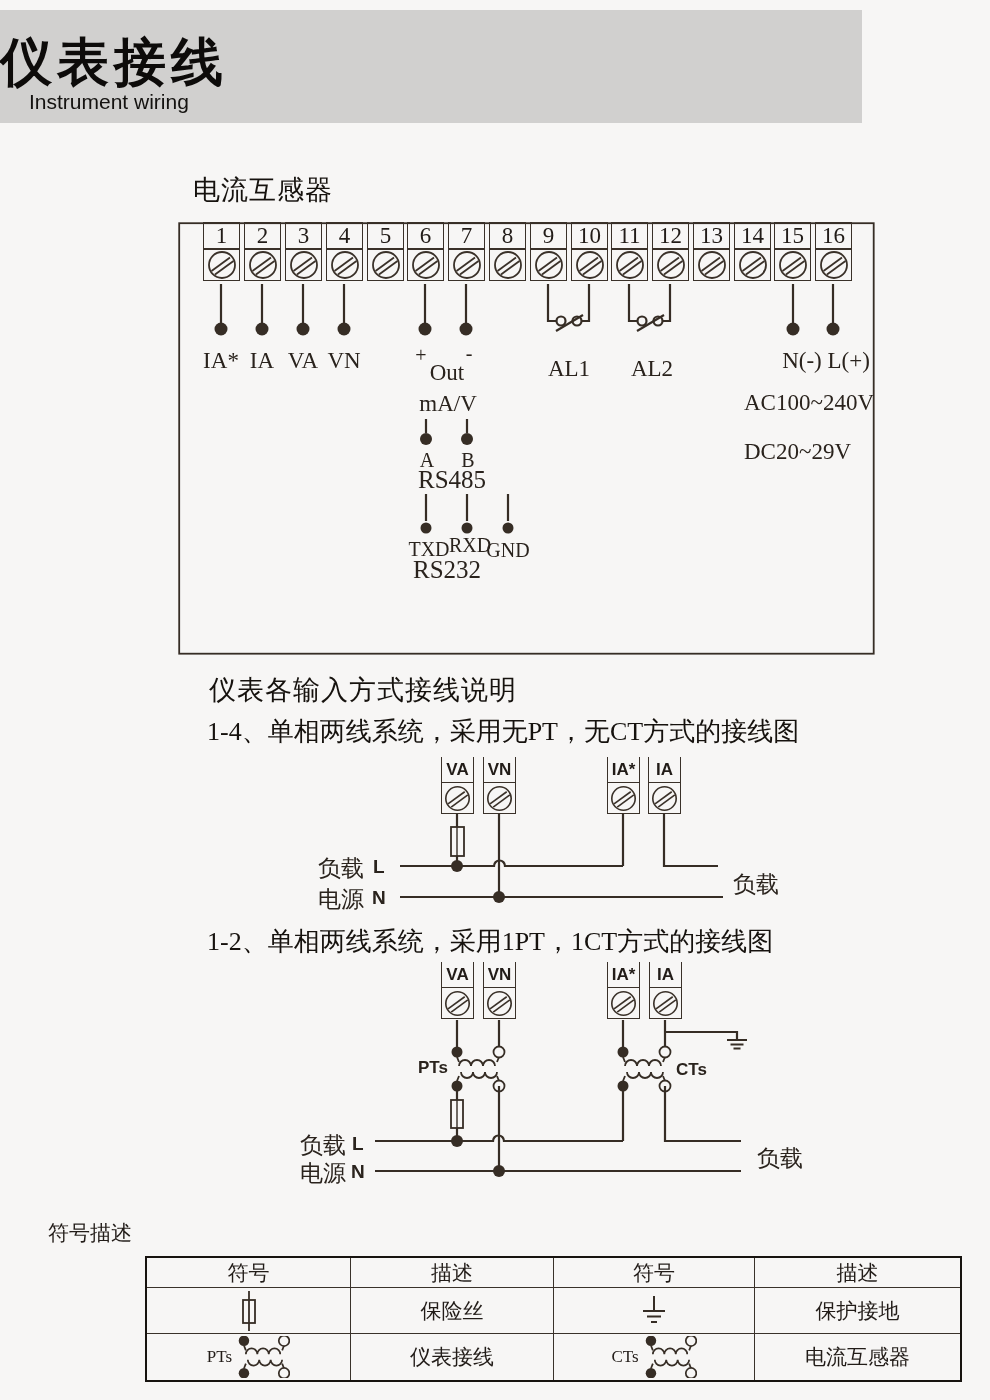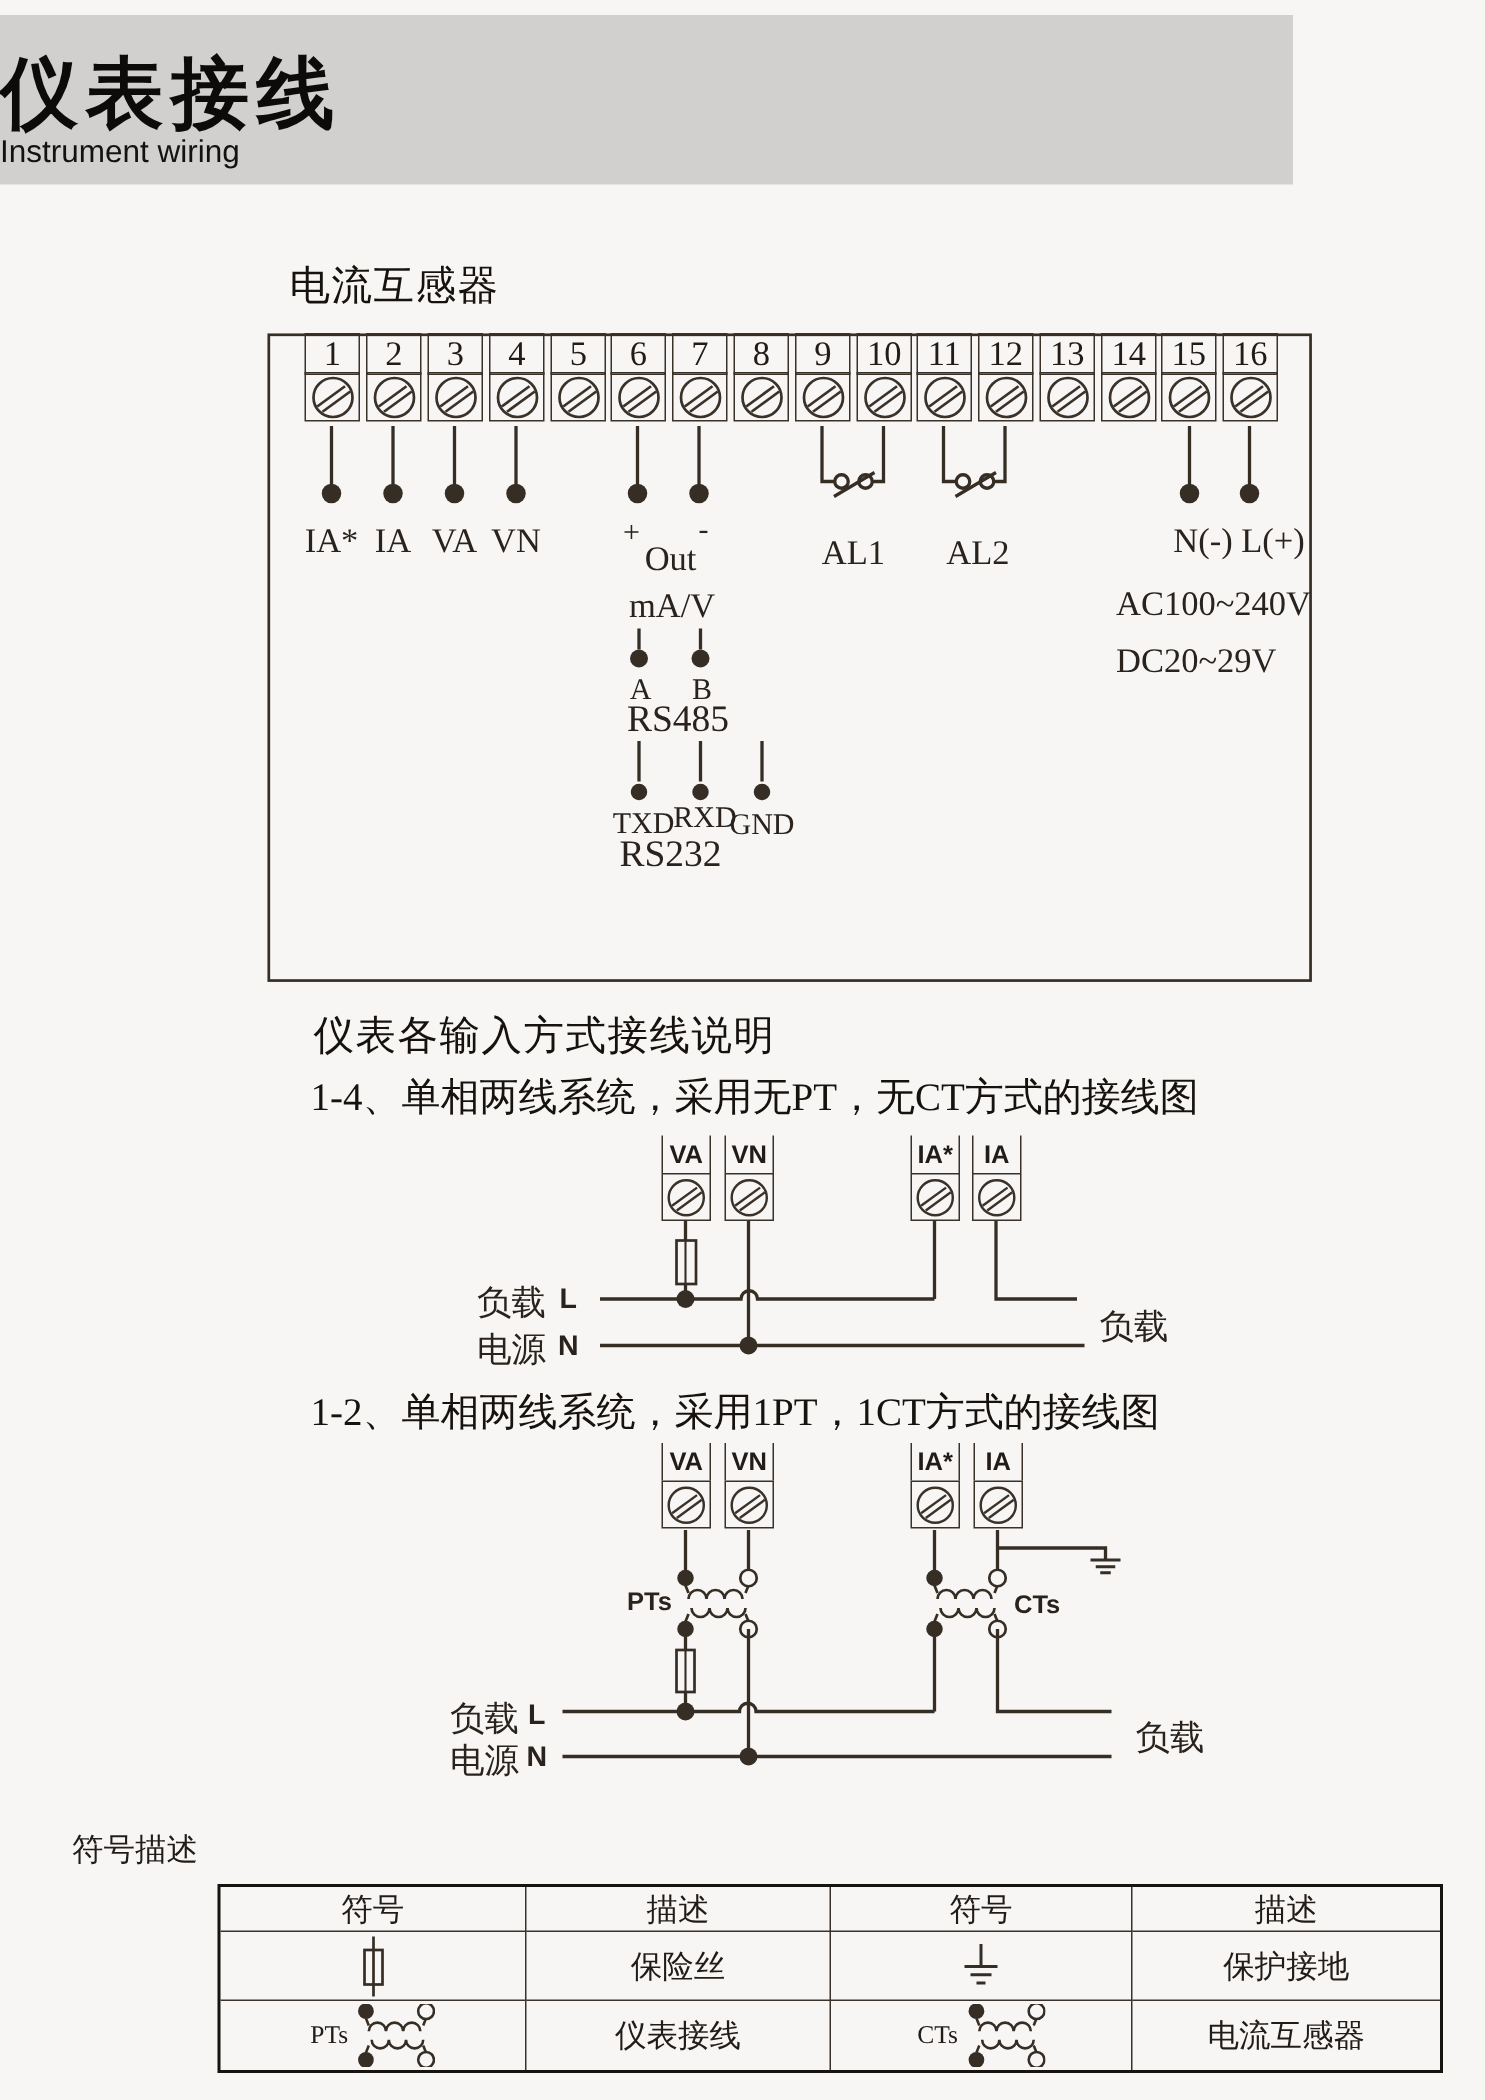--- a/index.html
+++ b/index.html
@@ -3,21 +3,21 @@
 <meta charset="utf-8">
 <style>
   html,body{margin:0;padding:0;}
   .page{position:relative;width:990px;height:1400px;background:#f7f6f5;color:#221c18;overflow:hidden;
         font-family:"Liberation Serif","DejaVu Serif",serif;}
   .abs{position:absolute;white-space:nowrap;}
   .banner{position:absolute;left:0;top:10px;width:862px;height:113px;background:#d1d0cf;text-align:left;}
   .banner .t1{position:absolute;left:0;top:18px;width:100%;font-size:52px;font-weight:bold;letter-spacing:5px;
               color:#0d0b0a;font-family:"Liberation Sans","DejaVu Sans",sans-serif;}
   .banner .t2{position:absolute;left:0;top:80px;width:100%;font-size:21px;color:#141210;
-              font-family:"Liberation Sans","DejaVu Sans",sans-serif;}
+              font-family:"Liberation Sans","DejaVu Sans",sans-serif;padding-left:29px;}
   .h1{font-size:27px;letter-spacing:1px;color:#16120e;}
   .h2{font-size:26px;color:#16120e;}
   
   .tcell{position:absolute;width:37px;}
   .tnum{height:26px;border:1.7px solid #3a3129;display:flex;align-items:center;justify-content:center;
         font-size:23px;}
   .tscrew{height:31px;border:1.7px solid #3a3129;margin-top:-1.7px;display:flex;align-items:center;justify-content:center;}
   
   .scell{position:absolute;width:33px;}
   .slabel{height:25px;border-left:1.8px solid #3a3129;border-right:1.8px solid #3a3129;
@@ -249,21 +249,21 @@
   <span class="abs lbl ctr" style="left:303px;top:348px">VA</span>
   <span class="abs lbl ctr" style="left:344px;top:348px">VN</span>
   <span class="abs lbl-s ctr" style="left:421px;top:344px">+</span>
   <span class="abs lbl-s ctr" style="left:469px;top:342px">-</span>
   <span class="abs lbl ctr" style="left:447px;top:360px">Out</span>
   <span class="abs lbl ctr" style="left:448px;top:391px">mA/V</span>
   <span class="abs lbl ctr" style="left:569px;top:356px">AL1</span>
   <span class="abs lbl ctr" style="left:652px;top:356px">AL2</span>
   <span class="abs lbl ctr" style="left:826px;top:348px">N(-) L(+)</span>
   <span class="abs lbl" style="left:744px;top:390px">AC100~240V</span>
-  <span class="abs lbl" style="left:744px;top:428px">DC20~29V</span>
+  <span class="abs lbl" style="left:744px;top:439px">DC20~29V</span>
   <span class="abs lbl-s ctr" style="left:427px;top:449px">A</span>
   <span class="abs lbl-s ctr" style="left:468px;top:449px">B</span>
   <span class="abs lbl-lg ctr" style="left:452px;top:466px">RS485</span>
   <span class="abs lbl-s ctr" style="left:429px;top:538px">TXD</span>
   <span class="abs lbl-s ctr" style="left:470px;top:534px">RXD</span>
   <span class="abs lbl-s ctr" style="left:508px;top:539px">GND</span>
   <span class="abs lbl-lg ctr" style="left:447px;top:556px">RS232</span>
 
   <div class="abs h1" style="left:209px;top:672px">仪表各输入方式接线说明</div>
 

